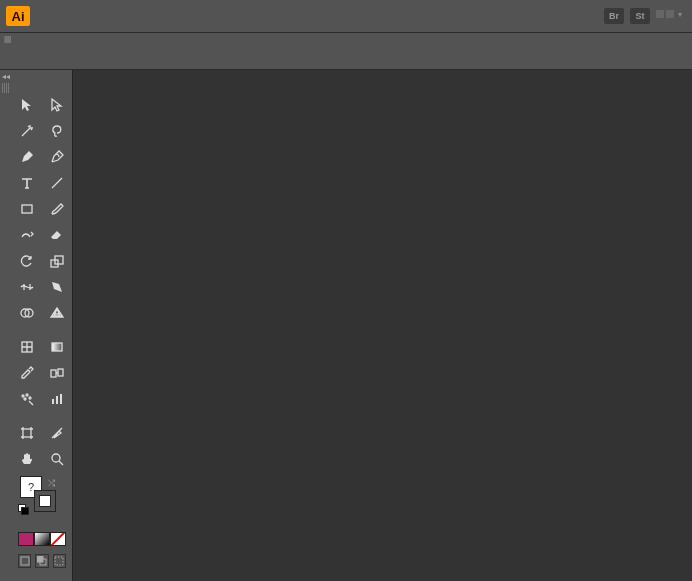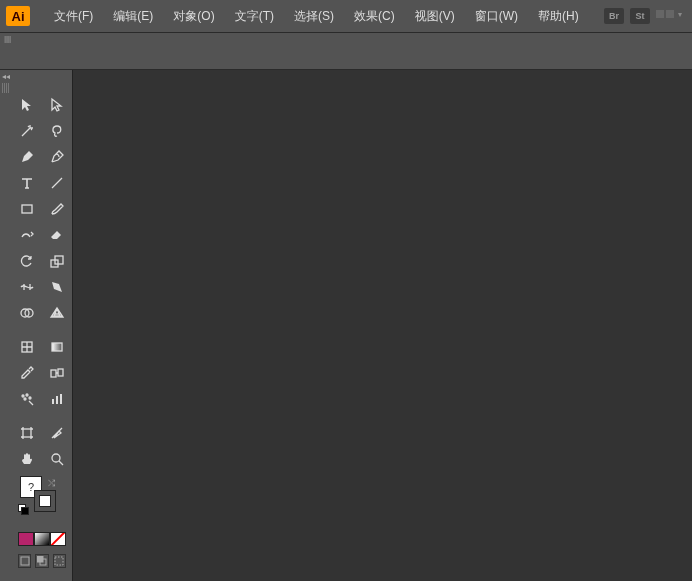--- a/index.html
+++ b/index.html
@@ -63,31 +63,20 @@
 .screen-primary { width: 22px; height: 14px; border: 1px solid #333; background: #535353; }
 
 
 .canvas { flex: 1; background: #333333; border-left: 1px solid #222; }
 </style>
 </head>
 <body>
 
 <div class="menubar">
   <div class="ai-logo">Ai</div>
-  <div class="menu-items">
-    <div class="menu-item">文件(F)</div>
-    <div class="menu-item">编辑(E)</div>
-    <div class="menu-item">对象(O)</div>
-    <div class="menu-item">文字(T)</div>
-    <div class="menu-item">选择(S)</div>
-    <div class="menu-item">效果(C)</div>
-    <div class="menu-item">视图(V)</div>
-    <div class="menu-item">窗口(W)</div>
-    <div class="menu-item">帮助(H)</div>
-  </div>
   <div class="menubar-right">
     <div class="badge">Br</div>
     <div class="badge">St</div>
     <div class="workspace-switcher">
       <div class="ws-block"></div>
         <div class="ws-block"></div>
       <span class="ws-chevron">▾</span>
     </div>
   </div>
 </div>

